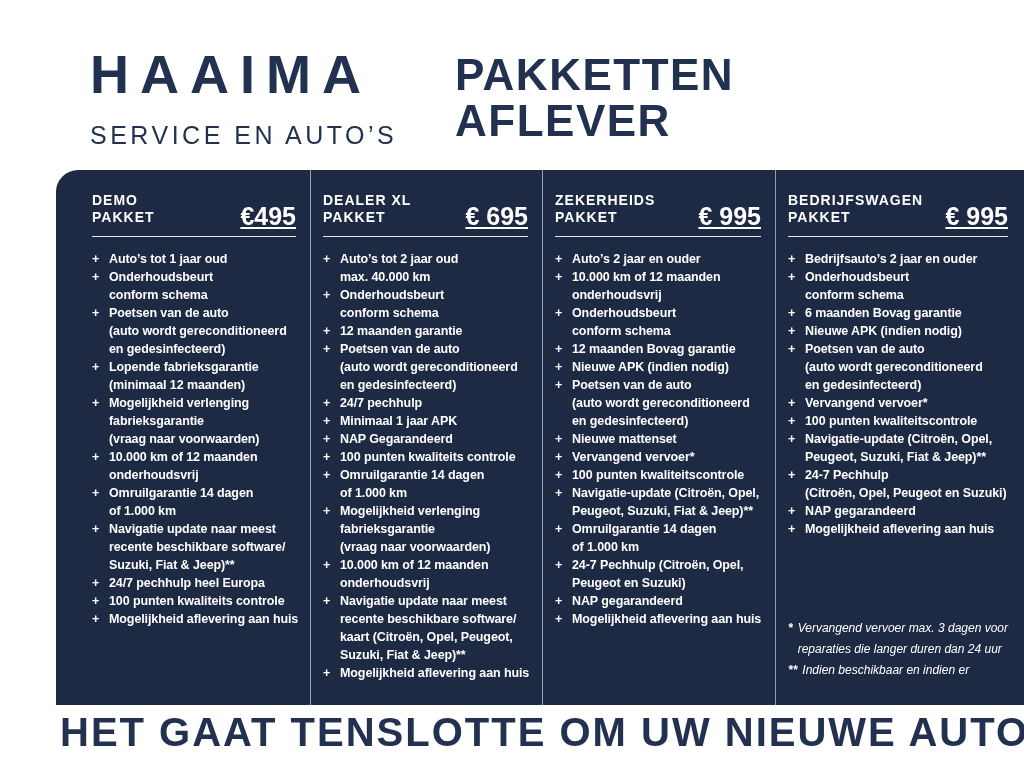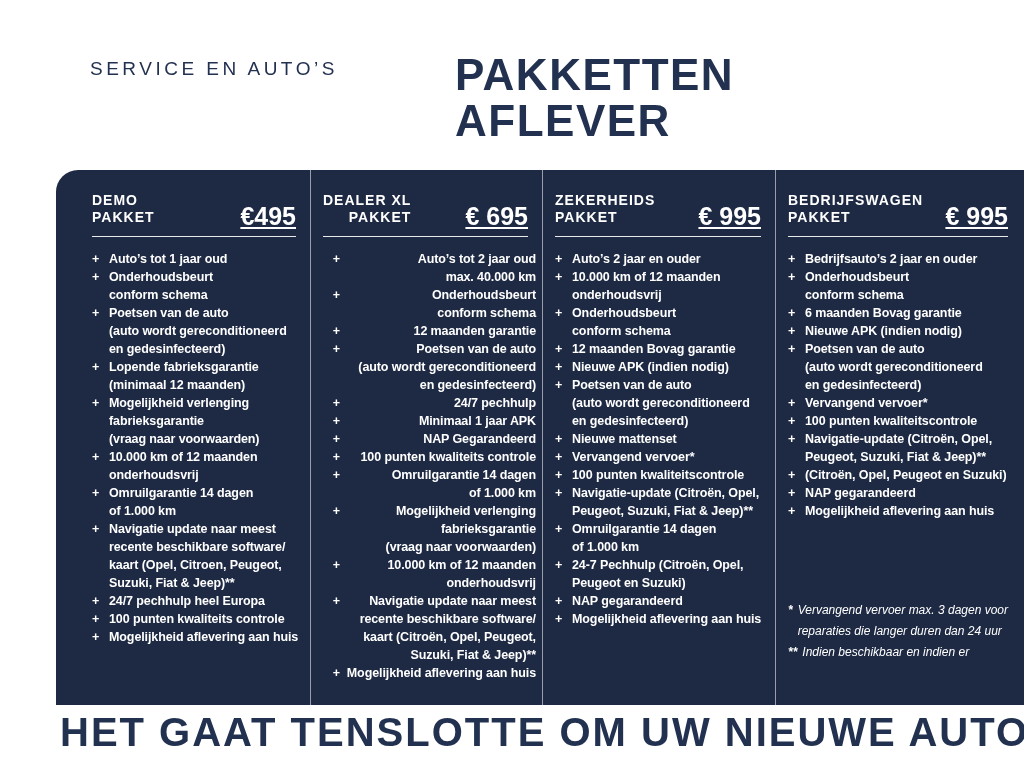--- a/index.html
+++ b/index.html
@@ -9,39 +9,39 @@
     font-family:"Liberation Sans","DejaVu Sans",sans-serif;
     color:var(--ink,#233150);
   }
   
   .logo{position:absolute;left:90px;top:46px;}
   .logo-title{
     font-size:54px;font-weight:800;letter-spacing:11px;line-height:56px;
     color:var(--ink);white-space:nowrap;
   }
   .logo-subtitle{
-    font-size:19px;font-weight:400;letter-spacing:3.5px;line-height:30px;
-    color:var(--ink);white-space:nowrap;margin-top:8px;
+    font-size:25px;font-weight:400;letter-spacing:3.5px;line-height:30px;
+    color:var(--ink);white-space:nowrap;margin-top:18px;
   }
   .page-title{position:absolute;left:455px;top:52px;}
   .page-title div{
     font-size:44px;font-weight:800;letter-spacing:1.5px;line-height:46px;
     color:var(--ink);white-space:nowrap;
   }
   
   .panel{
     position:absolute;left:56px;top:170px;right:0;height:535px;
     background:var(--panel-bg,#1e2a44);
     border-radius:22px 0 0 0;
     display:flex;align-items:stretch;overflow:hidden;
     color:var(--panel-text,#ffffff);
   }
   .col{box-sizing:border-box;padding:22px 6px 0 12px;}
   .col:nth-child(1){width:254px;padding-left:36px;}
-  .col:nth-child(2){width:232px;border-left:1px solid rgba(255,255,255,.55);text-align:right;}
+  .col:nth-child(2){width:232px;border-left:1px solid rgba(255,255,255,.55);}
   .col:nth-child(3){width:233px;border-left:1px solid rgba(255,255,255,.55);}
   .col:nth-child(4){width:247px;border-left:1px solid rgba(255,255,255,.55);}
   .pkg-head{display:flex;justify-content:space-between;align-items:flex-end;}
   .pkg-name div{
     font-size:14px;font-weight:700;letter-spacing:1px;line-height:17px;
     white-space:nowrap;
   }
   .pkg-price{
     font-size:25px;font-weight:700;line-height:24px;white-space:nowrap;
     margin-bottom:-2px;padding-right:8px;text-decoration:underline;
@@ -63,20 +63,21 @@
   .footer-slogan{
     position:absolute;left:60px;top:712px;
     font-size:40px;font-weight:800;letter-spacing:2px;line-height:40px;
     color:var(--ink);white-space:nowrap;
   }
 </style>
 </head>
 <body style="--panel-bg: #1e2a44; --ink: #233150; --panel-text: #ffffff;">
 
 <div class="logo">
+  <div class="logo-title">HAAIMA</div>
   <div class="logo-subtitle">SERVICE EN AUTO’S</div>
 </div>
 
 <div class="page-title">
   <div>PAKKETTEN</div>
   <div>AFLEVER</div>
 </div>
 
 <section class="panel" id="panel">
     <div class="col">
@@ -137,21 +138,20 @@
           <div class="lines">
             <div class="line">Omruilgarantie 14 dagen</div>
             <div class="line">of 1.000 km</div>
           </div>
         </div>
         <div class="item">
           <span class="plus">+</span>
           <div class="lines">
             <div class="line">Navigatie update naar meest</div>
             <div class="line">recente beschikbare software/</div>
-            <div class="line">kaart (Opel, Citroen, Peugeot,</div>
             <div class="line">Suzuki, Fiat &amp; Jeep)**</div>
           </div>
         </div>
         <div class="item">
           <span class="plus">+</span>
           <div class="lines">
             <div class="line">24/7 pechhulp heel Europa</div>
           </div>
         </div>
         <div class="item">
@@ -430,20 +430,21 @@
         <div class="item">
           <span class="plus">+</span>
           <div class="lines">
             <div class="line">Navigatie-update (Citroën, Opel,</div>
             <div class="line">Peugeot, Suzuki, Fiat &amp; Jeep)**</div>
           </div>
         </div>
         <div class="item">
           <span class="plus">+</span>
           <div class="lines">
+            <div class="line">24-7 Pechhulp</div>
             <div class="line">(Citroën, Opel, Peugeot en Suzuki)</div>
           </div>
         </div>
         <div class="item">
           <span class="plus">+</span>
           <div class="lines">
             <div class="line">NAP gegarandeerd</div>
           </div>
         </div>
         <div class="item">

